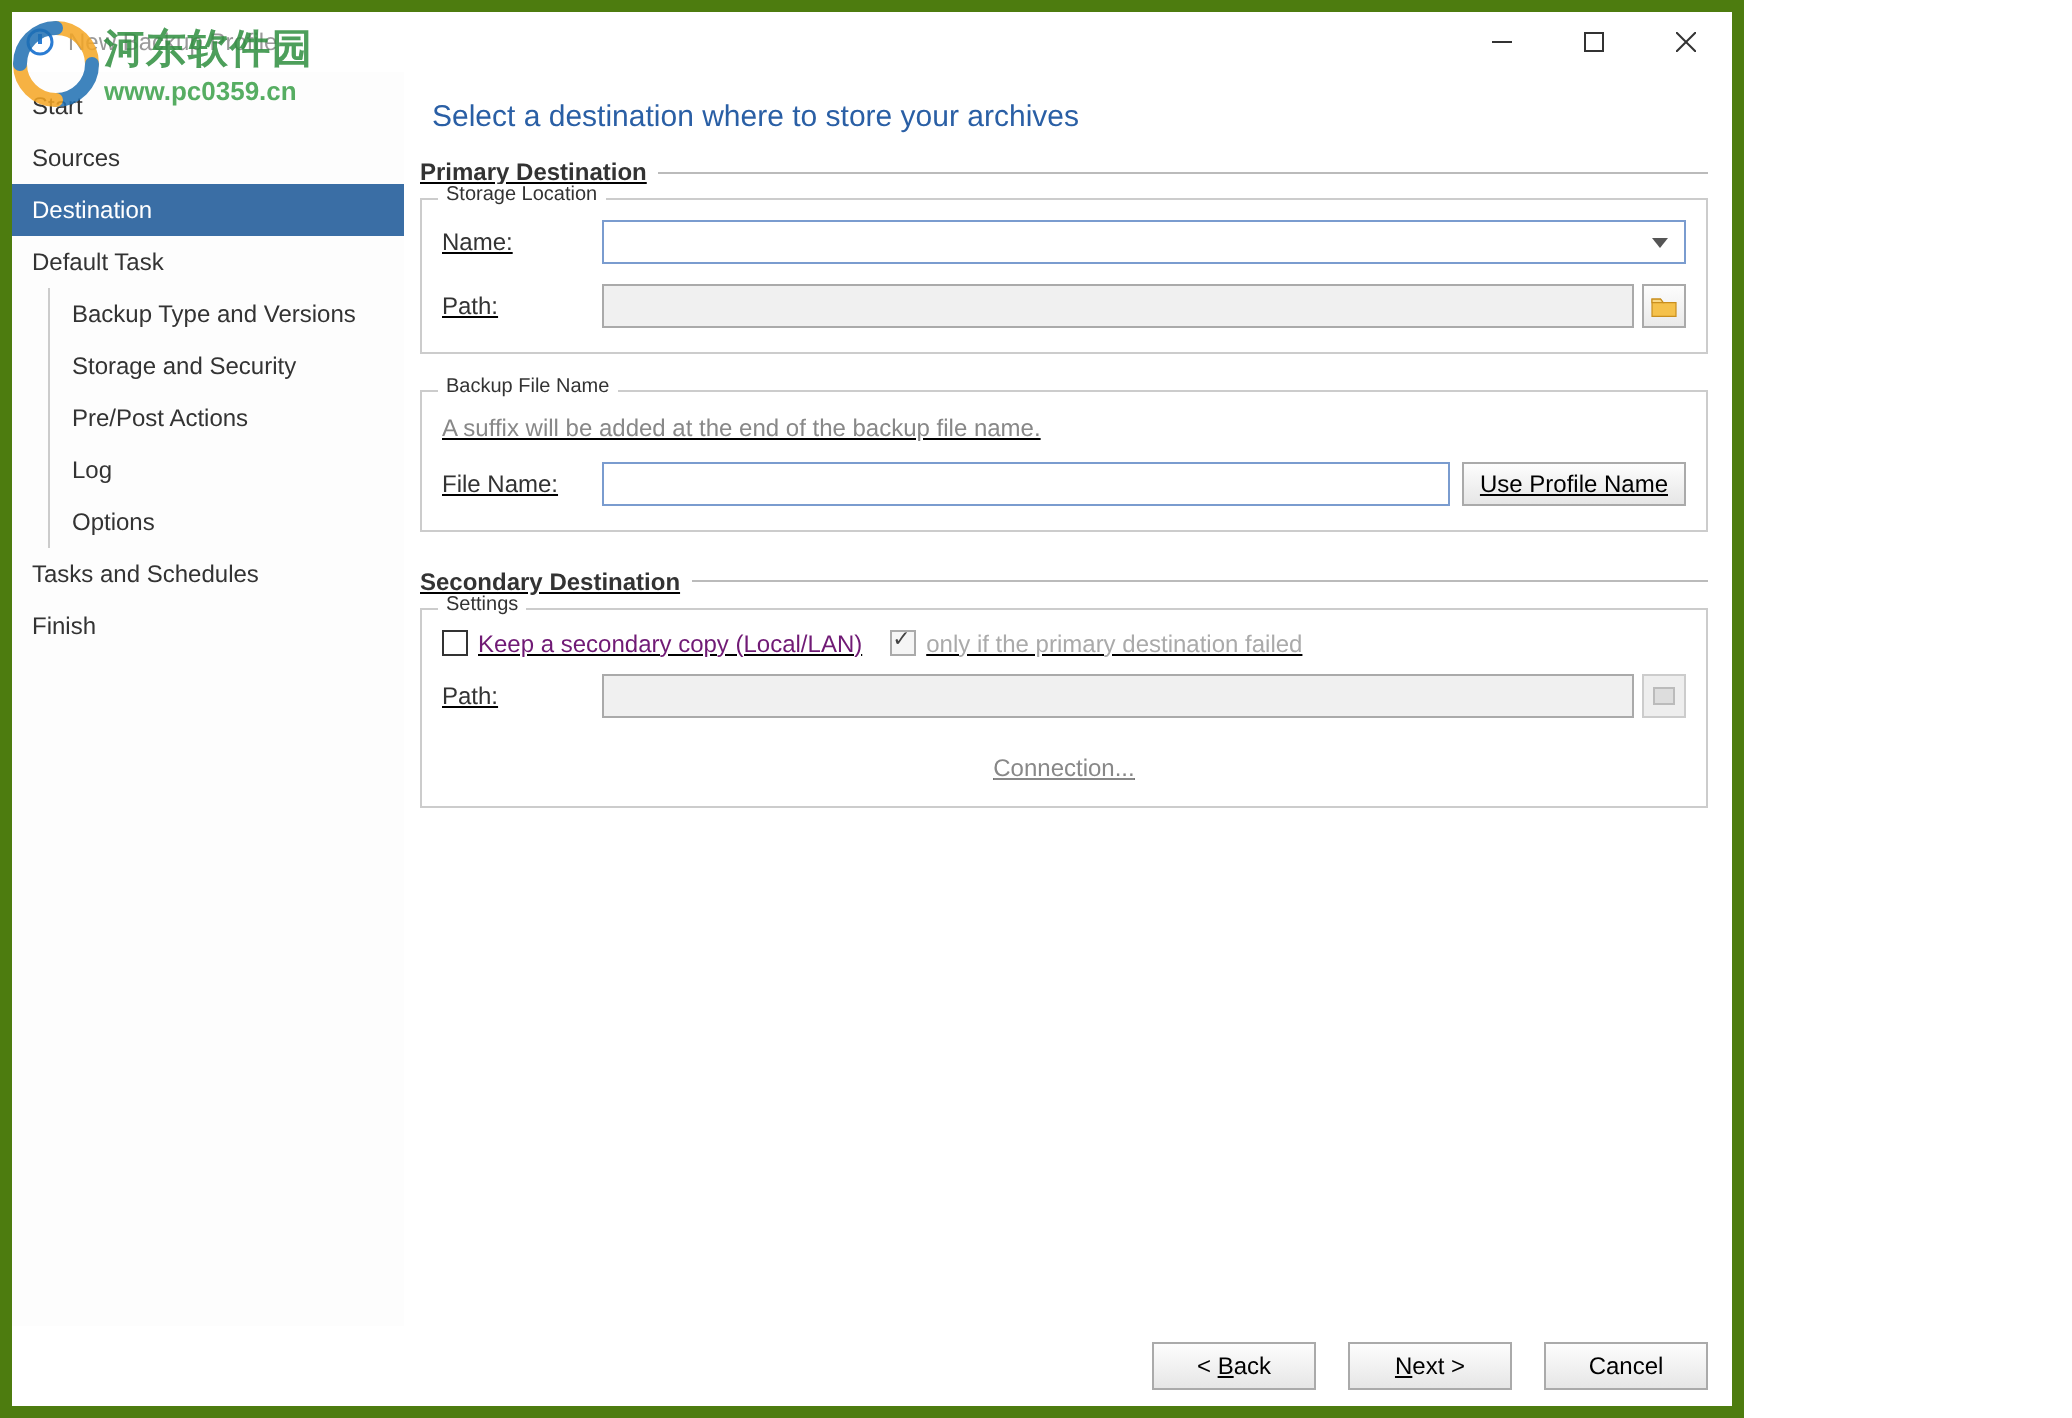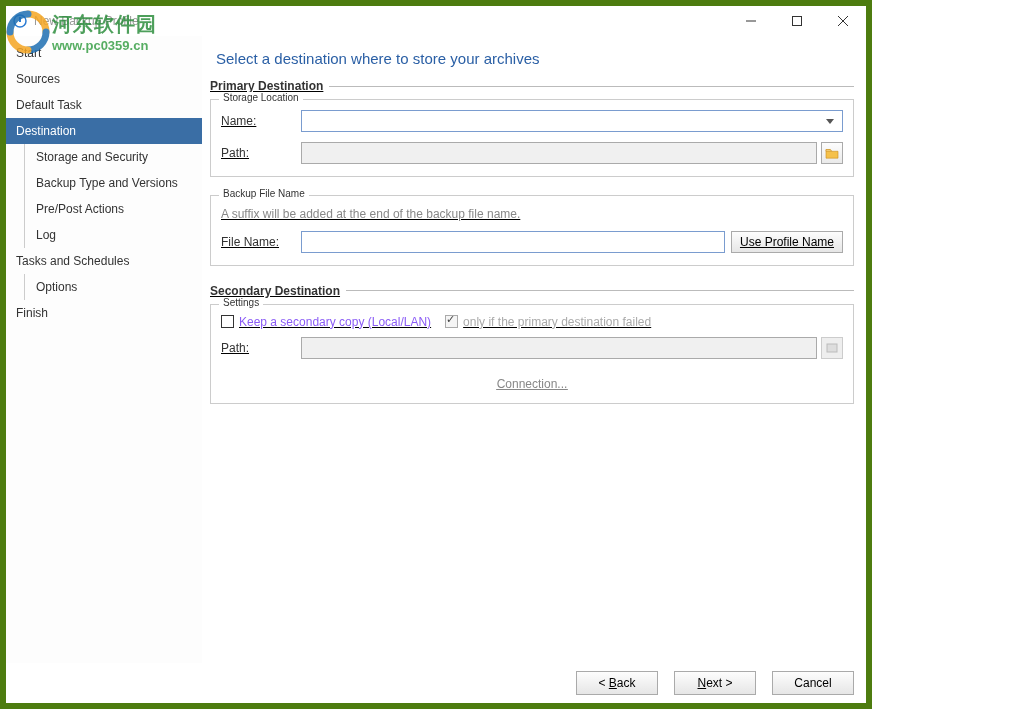--- a/index.html
+++ b/index.html
@@ -32,21 +32,21 @@
 .path-input.disabled { background: #f0f0f0; }
 .browse-btn { width: 22px; height: 22px; border: 1px solid #aaa; background: linear-gradient(#fdfdfd,#eaeaea); margin-left: 4px; display: flex; align-items: center; justify-content: center; }
 .browse-btn svg { width: 14px; height: 12px; }
 .help-text { color: #888; line-height: 1.4; margin-bottom: 8px; }
 .text-input { flex: 1; height: 22px; border: 1px solid #7a9ccf; background: #fff; padding: 0 4px; }
 .btn { height: 22px; border: 1px solid #aaa; background: linear-gradient(#fdfdfd,#e6e6e6); padding: 0 8px; margin-left: 6px; display: inline-flex; align-items: center; cursor: default; }
 .checkbox-row { display: flex; align-items: center; margin-bottom: 8px; }
 .checkbox { width: 13px; height: 13px; border: 1px solid #333; background: #fff; margin-right: 5px; position: relative; }
 .checkbox.disabled { border-color: #aaa; background: #f5f5f5; }
 .checkbox.checked::after { content: "✓"; position: absolute; left: 0; top: -3px; font-size: 11px; color: #444; }
-.cb-label { color: #8b5cf6; }
+.cb-label { color: #701a75; }
 .cb-label.disabled { color: #aaa; }
 .link-row { text-align: center; margin-top: 18px; }
 .link { color: #888; text-decoration: underline; cursor: default; }
 .footer { height: 40px; border-top: 0; background: #fff; display: flex; align-items: center; justify-content: flex-end; padding-right: 12px; gap: 10px; }
 .footer .btn { width: 82px; height: 24px; justify-content: center; font-size: 12px; }
 .underline { text-decoration: underline; }
 .secondary-path-row .path-input { background: #f0f0f0; }
 .secondary-browse { width: 22px; height: 22px; border: 1px solid #ccc; background: #eee; margin-left: 4px; display: flex; align-items: center; justify-content: center; }
 .watermark { position: absolute; top: 10px; left: 6px; pointer-events: none; opacity: 0.85; display: flex; align-items: center; z-index: 50; }
 .watermark .logo { width: 44px; height: 44px; }
@@ -84,28 +84,28 @@
             <line x1="10" y1="0" x2="0" y2="10" stroke="#333" stroke-width="1"></line>
           </svg>
         </div>
     </div>
   </div>
 
   <div class="body-area">
     <div class="sidebar" id="sidebar">
         <div class="side-item">Start</div>
         <div class="side-item">Sources</div>
+        <div class="side-item active">Destination</div>
         <div class="side-item">Default Task</div>
-        <div class="side-item active">Destination</div>
+        <div class="side-item child">Backup Type and Versions</div>
         <div class="side-item child">Storage and Security</div>
-        <div class="side-item child">Backup Type and Versions</div>
         <div class="side-item child">Pre/Post Actions</div>
         <div class="side-item child">Log</div>
+        <div class="side-item child">Options</div>
         <div class="side-item">Tasks and Schedules</div>
-        <div class="side-item child">Options</div>
         <div class="side-item">Finish</div>
       </div>
 
     <div class="content">
       <div class="page-title">Select a destination where to store your archives</div>
 
       <div class="content-scroll">
         <div class="section-header">
           <span class="label">Primary Destination</span>
           <span class="line"></span>

